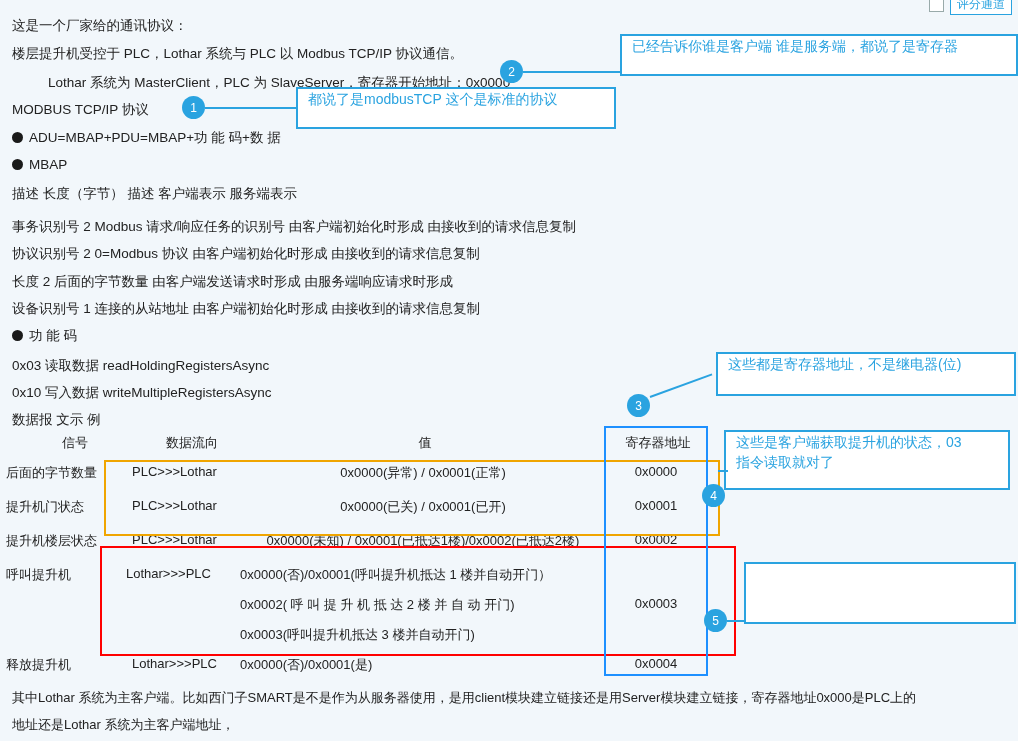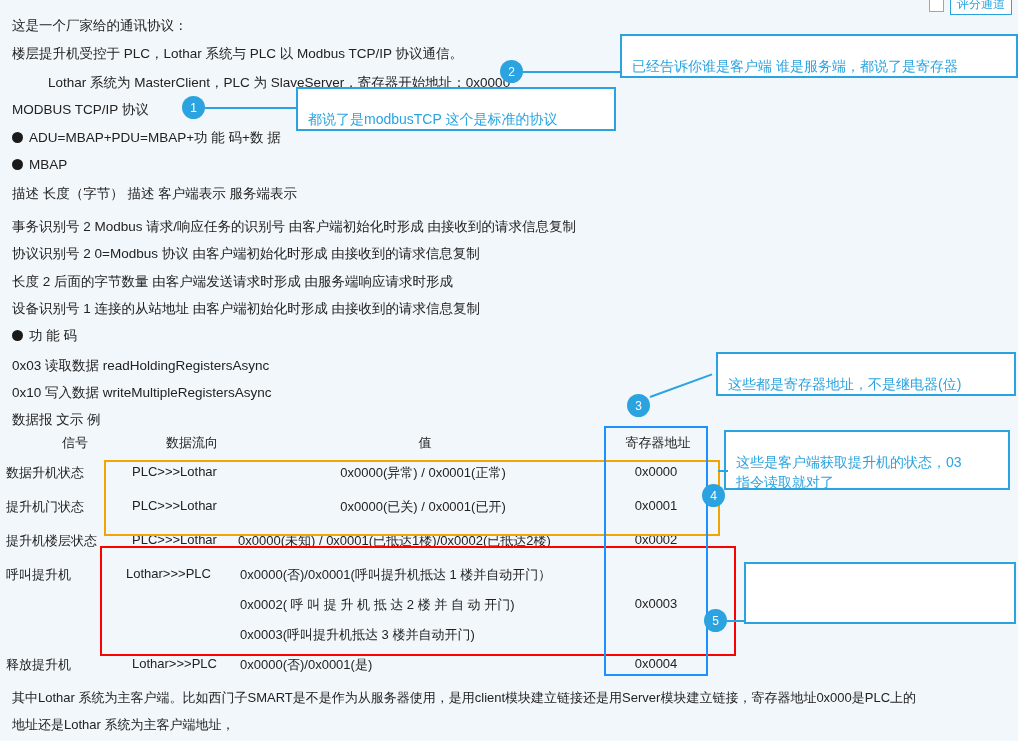--- a/index.html
+++ b/index.html
@@ -28,21 +28,21 @@
     vertical-align:-1px;
   }
   
   .callout{
     position:absolute;
     border:2px solid #2aa3e0;
     background:#ffffff;
     color:#2aa3e0;
     font-size:14px;
     line-height:20px;
-    padding:20px 10px;
+    padding:0 10px;
     box-sizing:border-box;
     white-space:nowrap;
   }
   .badge{
     position:absolute;
     width:23px;height:23px;border-radius:50%;
     background:#2aa3e0;color:#fff;
     font-size:12px;
     display:flex;align-items:center;justify-content:center;
     font-family:"Liberation Sans",sans-serif;
@@ -121,33 +121,33 @@
   <div class="line" style="left:12px;top:385px;">0x10 写入数据 writeMultipleRegistersAsync</div>
   <div class="line" style="left:12px;top:412px;">数据报 文示 例</div>
 
   <div class="tbl" style="left:0px;top:434px;width:720px;">
 
     <div style="position:absolute;left:20px;top:0px;width:110px;text-align:center;">信号</div>
     <div style="position:absolute;left:132px;top:0px;width:120px;text-align:center;">数据流向</div>
     <div style="position:absolute;left:260px;top:0px;width:330px;text-align:center;">值</div>
     <div style="position:absolute;left:608px;top:0px;width:100px;text-align:center;">寄存器地址</div>
 
-    <div style="position:absolute;left:6px;top:30px;width:120px;text-align:left;">数据升机状态</div>
+    <div style="position:absolute;left:6px;top:30px;width:120px;text-align:left;">后面的字节数量</div>
     <div style="position:absolute;left:132px;top:30px;width:120px;text-align:left;">PLC&gt;&gt;&gt;Lothar</div>
     <div style="position:absolute;left:258px;top:30px;width:330px;text-align:center;">0x0000(异常) / 0x0001(正常)</div>
     <div style="position:absolute;left:608px;top:30px;width:96px;text-align:center;">0x0000</div>
 
     <div style="position:absolute;left:6px;top:64px;width:120px;text-align:left;">提升机门状态</div>
     <div style="position:absolute;left:132px;top:64px;width:120px;text-align:left;">PLC&gt;&gt;&gt;Lothar</div>
     <div style="position:absolute;left:258px;top:64px;width:330px;text-align:center;">0x0000(已关) / 0x0001(已开)</div>
     <div style="position:absolute;left:608px;top:64px;width:96px;text-align:center;">0x0001</div>
 
     <div style="position:absolute;left:6px;top:98px;width:126px;text-align:left;">提升机楼层状态</div>
     <div style="position:absolute;left:132px;top:98px;width:120px;text-align:left;">PLC&gt;&gt;&gt;Lothar</div>
-    <div style="position:absolute;left:238px;top:98px;width:370px;text-align:left;">0x0000(未知) / 0x0001(已抵达1楼)/0x0002(已抵达2楼)</div>
+    <div style="position:absolute;left:238px;top:98px;width:370px;text-align:center;">0x0000(未知) / 0x0001(已抵达1楼)/0x0002(已抵达2楼)</div>
     <div style="position:absolute;left:608px;top:98px;width:96px;text-align:center;">0x0002</div>
 
     <div style="position:absolute;left:6px;top:132px;width:120px;text-align:left;">呼叫提升机</div>
     <div style="position:absolute;left:126px;top:132px;width:126px;text-align:left;">Lothar&gt;&gt;&gt;PLC</div>
     <div style="position:absolute;left:240px;top:132px;width:370px;text-align:left;">0x0000(否)/0x0001(呼叫提升机抵达 1 楼并自动开门）</div>
     <div style="position:absolute;left:608px;top:162px;width:96px;text-align:center;">0x0003</div>
 
     <div style="position:absolute;left:240px;top:162px;width:370px;text-align:left;">0x0002( 呼 叫 提 升 机 抵 达 2 楼 并 自 动 开门)</div>
 
     <div style="position:absolute;left:240px;top:192px;width:370px;text-align:left;">0x0003(呼叫提升机抵达 3 楼并自动开门)</div>

